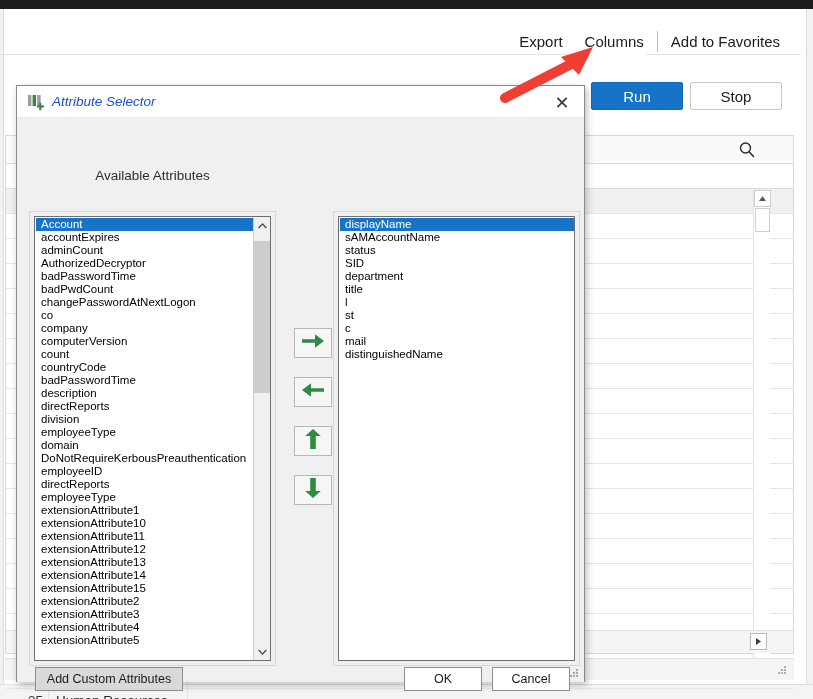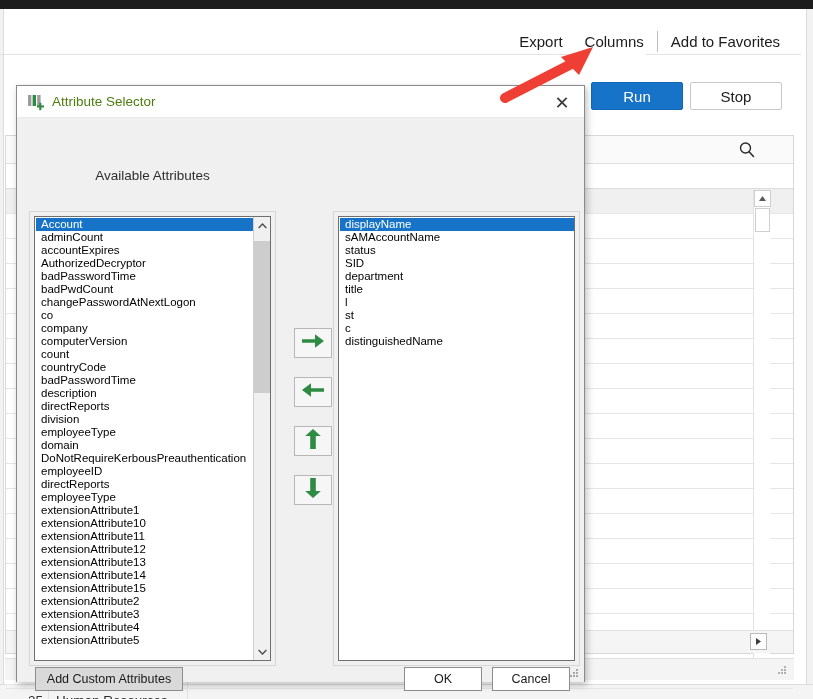--- a/index.html
+++ b/index.html
@@ -182,21 +182,21 @@
   .dlg-title {
     position: relative; height: 32px; width: 100%;
     background: #ffffff;
     border-bottom: 1px solid #eaeaea;
   }
   .dlg-icon {
     position: absolute; left: 10px; top: 7px; width: 18px; height: 18px;
   }
   .dlg-title-text {
     position: absolute; left: 35px; top: 7px;
-    font-size: 13.5px; color: #4d7c0f; line-height: 18px;
+    font-size: 13.5px; color: #1d4ed8; line-height: 18px; font-style: italic;
   }
   .dlg-close {
     position: absolute; right: 10px; top: 5px;
     width: 24px; height: 22px;
     display: flex; align-items: center; justify-content: center;
     font-size: 18px; color: #3c3c3c; cursor: pointer;
     font-family: "DejaVu Sans", sans-serif; font-weight: 300;
   }
   .dlg-body {
     position: relative; width: 100%; height: 564px;
@@ -547,22 +547,22 @@
 
     <div class="dlg-body">
 
       <div class="col-label lbl-available">Available Attributes</div>
       <div class="col-label lbl-selected">Selected Attributes</div>
 
       <div class="listframe frame-available">
         <div class="listbox">
           <div class="listbox-inner" id="available-list">
               <div class="lb-item sel">Account</div>
+              <div class="lb-item">accountExpires</div>
               <div class="lb-item">adminCount</div>
-              <div class="lb-item">accountExpires</div>
               <div class="lb-item">AuthorizedDecryptor</div>
               <div class="lb-item">badPasswordTime</div>
               <div class="lb-item">badPwdCount</div>
               <div class="lb-item">changePasswordAtNextLogon</div>
               <div class="lb-item">co</div>
               <div class="lb-item">company</div>
               <div class="lb-item">computerVersion</div>
               <div class="lb-item">count</div>
               <div class="lb-item">countryCode</div>
               <div class="lb-item">badPasswordTime</div>
@@ -639,20 +639,21 @@
           <div class="listbox-inner" id="selected-list">
               <div class="lb-item sel">displayName</div>
               <div class="lb-item">sAMAccountName</div>
               <div class="lb-item">status</div>
               <div class="lb-item">SID</div>
               <div class="lb-item">department</div>
               <div class="lb-item">title</div>
               <div class="lb-item">l</div>
               <div class="lb-item">st</div>
               <div class="lb-item">c</div>
+              <div class="lb-item">mail</div>
               <div class="lb-item">distinguishedName</div>
             </div>
         </div>
       </div>
 
       <div class="btn-custom">Add Custom Attributes</div>
       <div class="btn-ok">OK</div>
       <div class="btn-cancel">Cancel</div>
 
       <div class="dlg-grip">

